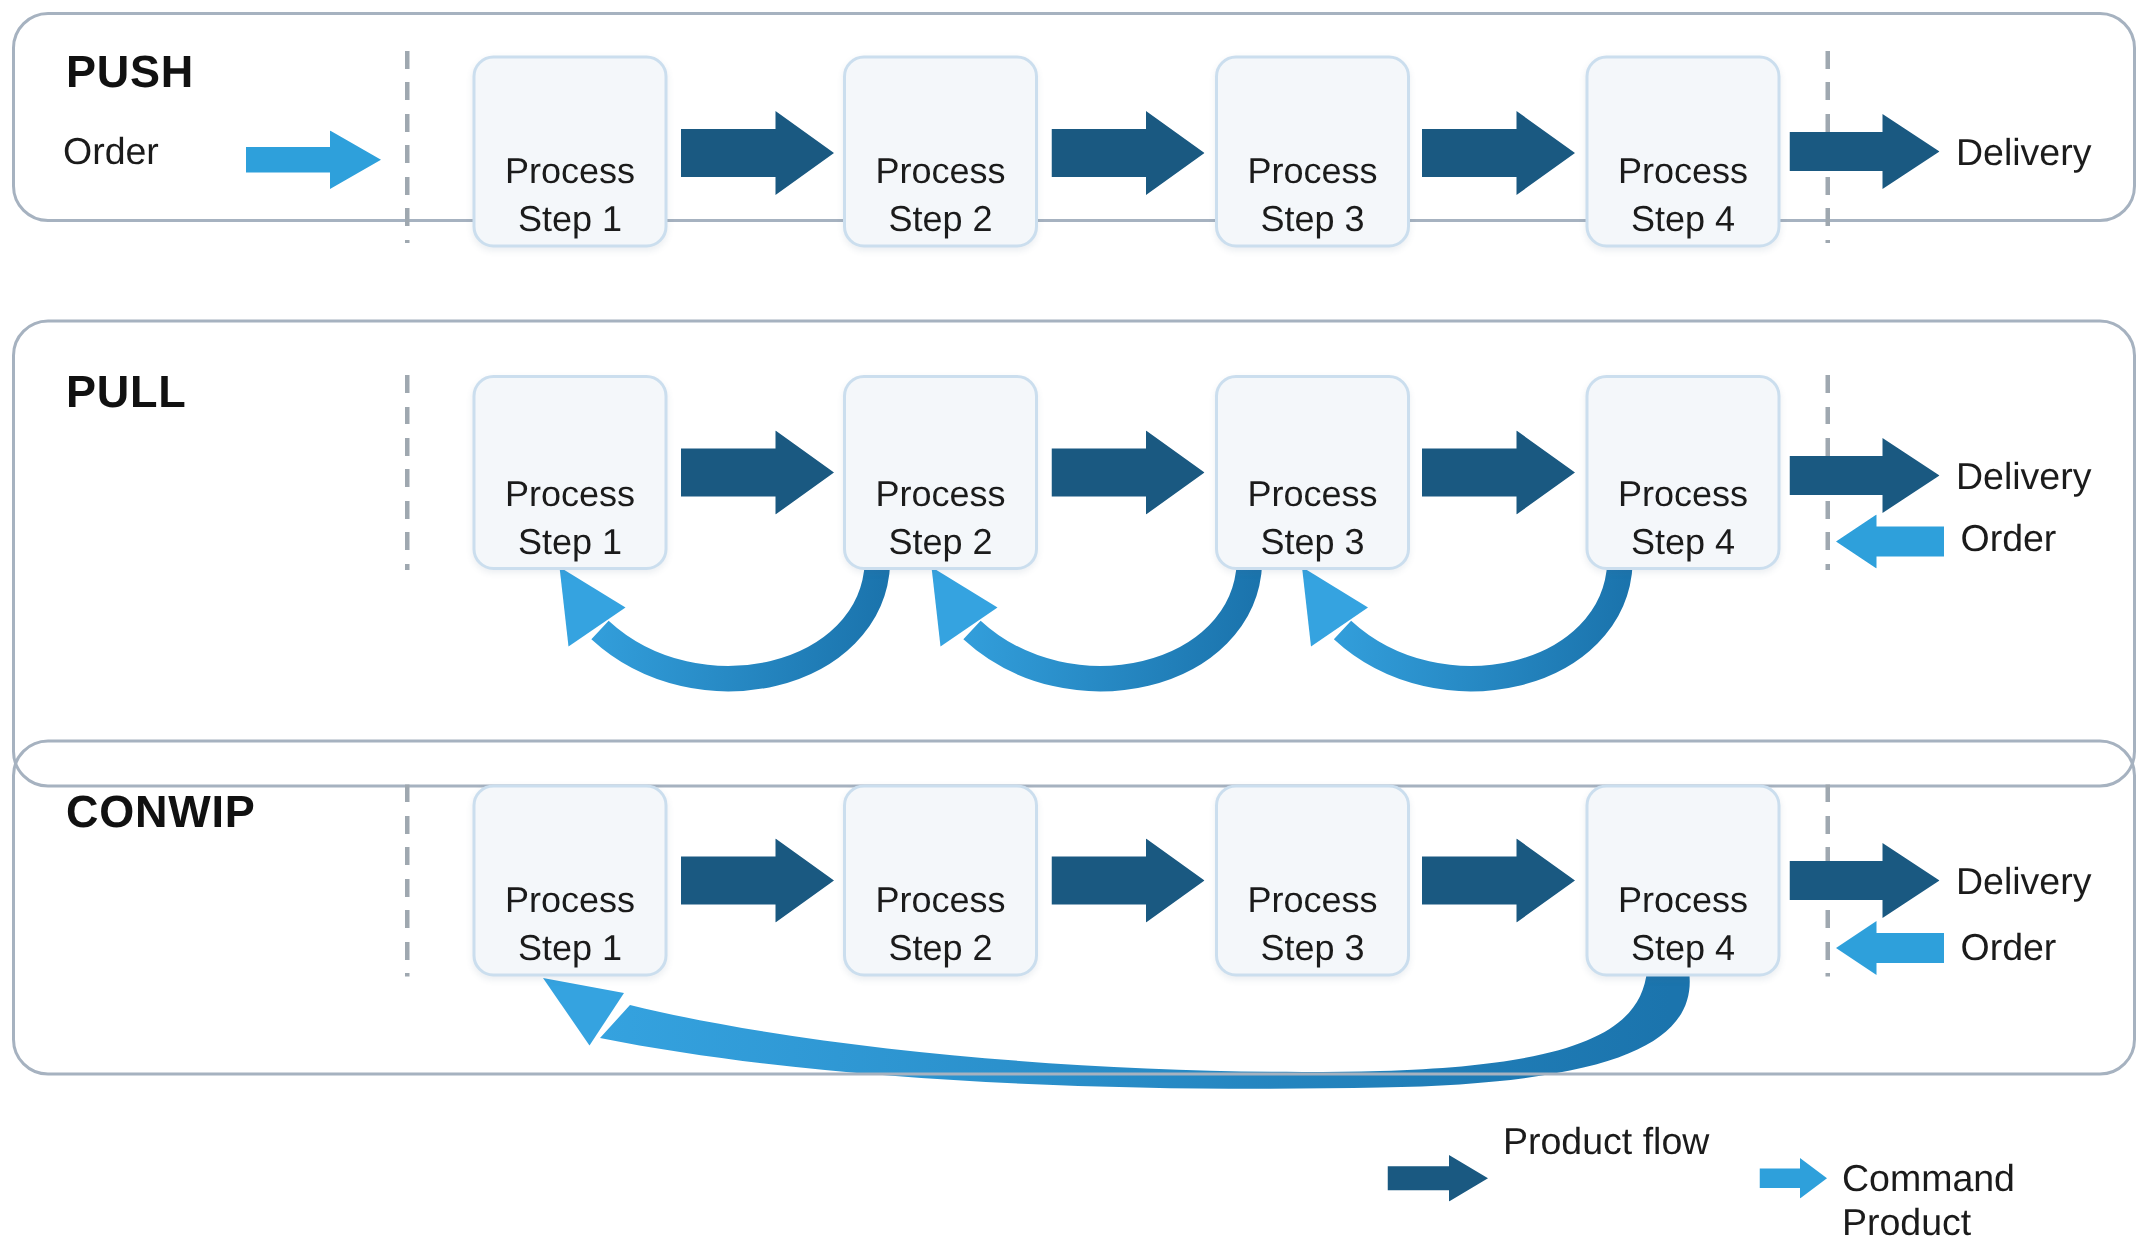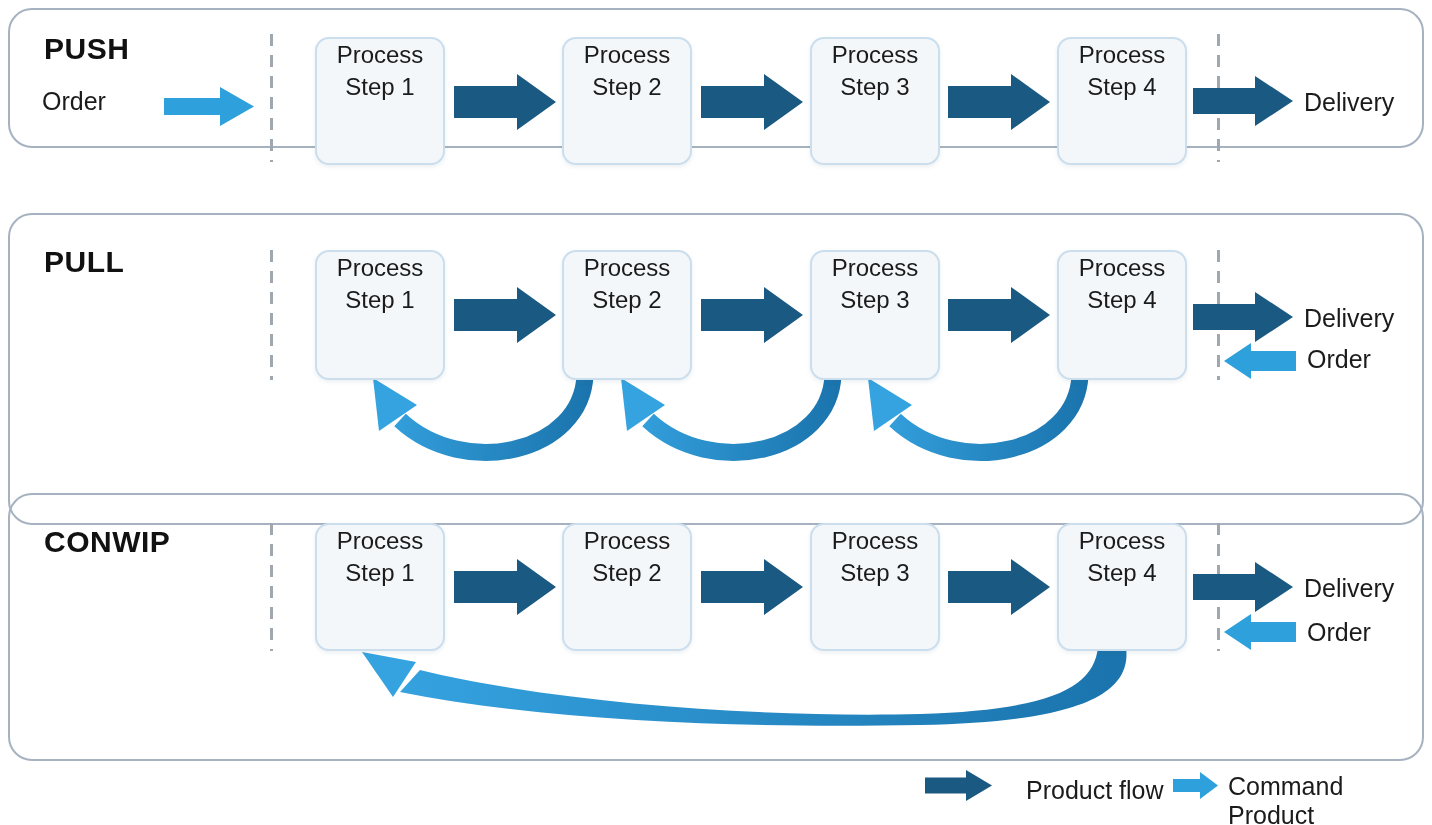--- a/index.html
+++ b/index.html
@@ -13,21 +13,21 @@
     --dashed-line:#9FA8B0;
     --text:#1B1B1B;
   }
   *{margin:0;padding:0;box-sizing:border-box;}
   html,body{background:#fff;}
   body{font-family:"Liberation Sans","DejaVu Sans",sans-serif;color:var(--text);}
   .canvas{position:relative;width:1432px;height:825px;background:#fff;overflow:hidden;}
   .overlay{position:absolute;left:0;top:0;width:1432px;height:825px;pointer-events:none;}
   .panel{position:absolute;left:8px;width:1416px;border:2px solid var(--panel-border);border-radius:24px;background:transparent;}
   .panel-title{position:absolute;font-size:30px;font-weight:700;color:#111;letter-spacing:.5px;}
-  .step-box{position:absolute;width:130px;background:var(--box-fill);border:2px solid var(--box-border);border-radius:14px;display:flex;align-items:flex-start;justify-content:center;box-shadow:0 2px 4px rgba(70,100,130,.10);}
+  .step-box{position:absolute;width:130px;background:var(--box-fill);border:2px solid var(--box-border);border-radius:14px;display:flex;align-items:flex-end;justify-content:center;box-shadow:0 2px 4px rgba(70,100,130,.10);}
   .step-label{font-size:24px;line-height:32px;text-align:center;white-space:pre-line;color:var(--text);}
   .vline{position:absolute;width:3px;background:repeating-linear-gradient(to bottom,var(--dashed-line) 0 12px,transparent 12px 21px);}
   .arrow{position:absolute;display:block;}
   .flow-label{position:absolute;font-size:25px;color:var(--text);text-align:center;}
   .legend-label{position:absolute;font-size:25px;color:var(--text);}
   .flip{transform:scaleX(-1);}
 </style>
 </head>
 <body>
 
@@ -153,21 +153,21 @@
         <polygon points="0,12 62,12 62,0 100,25 62,50 62,38 0,38" fill="currentColor"></polygon>
       </svg>
     <div class="flow-label" style="left:1294px;top:89px;">Delivery</div>
 
     <svg class="arrow flip" style="left:1214px;top:128px;color:var(--command-signal);" width="72" height="36" viewBox="0 0 72 36">
         <polygon points="0,8 45,8 45,0 72,18 45,36 45,28 0,28" fill="currentColor"></polygon>
       </svg>
     <div class="flow-label" style="left:1297px;top:130px;">Order</div>
   </section>
 
-  <section class="panel" style="top:493px;height:268px;">
+  <section class="panel" style="top:493px;height:224px;">
     <h2 class="panel-title" style="left:34px;top:30px;">CONWIP</h2>
 
     <div class="vline" style="left:260px;top:28px;height:128px;"></div>
     <div class="vline" style="left:1207px;top:28px;height:128px;"></div>
 
     <div class="step-box" style="left:305px;top:28px;height:128px;">
         <span class="step-label">Process
 Step 1</span>
       </div>
     <div class="step-box" style="left:552px;top:28px;height:128px;">
@@ -201,21 +201,21 @@
     <svg class="arrow flip" style="left:1214px;top:119px;color:var(--command-signal);" width="72" height="36" viewBox="0 0 72 36">
         <polygon points="0,8 45,8 45,0 72,18 45,36 45,28 0,28" fill="currentColor"></polygon>
       </svg>
     <div class="flow-label" style="left:1297px;top:123px;">Order</div>
   </section>
 
   <div>
     <svg class="arrow" style="left:925px;top:770px;color:var(--product-flow);" width="67" height="31" viewBox="0 0 67 31">
         <polygon points="0,7.5 41,7.5 41,0 67,15.5 41,31 41,23.5 0,23.5" fill="currentColor"></polygon>
       </svg>
-    <div class="legend-label" style="left:1002px;top:776px;margin-left:24px;">Product flow</div>
+    <div class="legend-label" style="left:1002px;top:747px;">Product flow</div>
 
     <svg class="arrow" style="left:1173px;top:772px;color:var(--command-signal);" width="45" height="27" viewBox="0 0 45 27">
         <polygon points="0,7 27,7 27,0 45,13.5 27,27 27,20 0,20" fill="currentColor"></polygon>
       </svg>
     <div class="legend-label" style="left:1228px;top:772px;">Command Product</div>
   </div>
 
 </div>
 
 </body></html>

